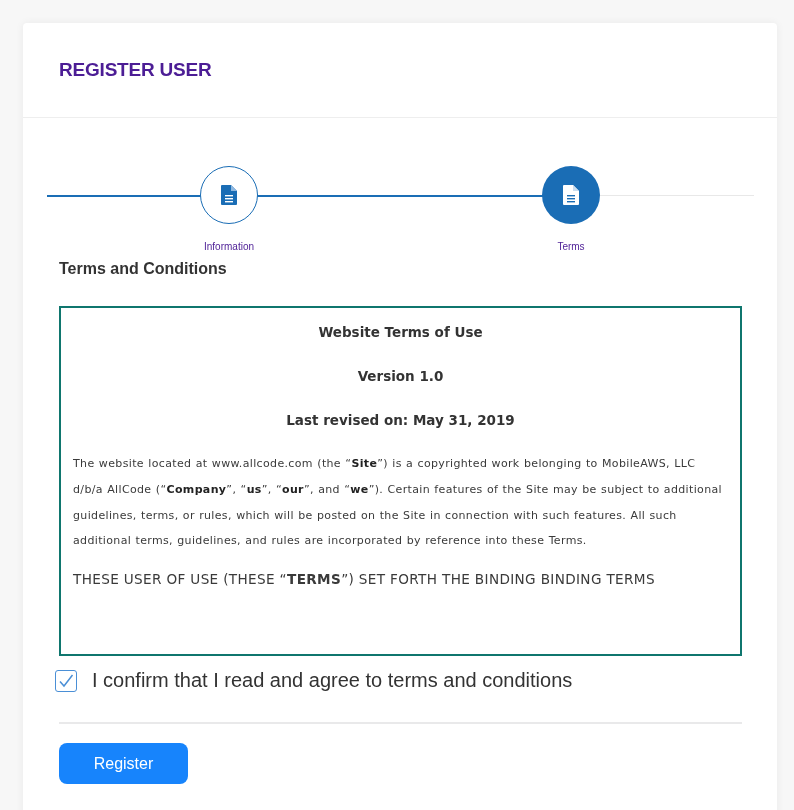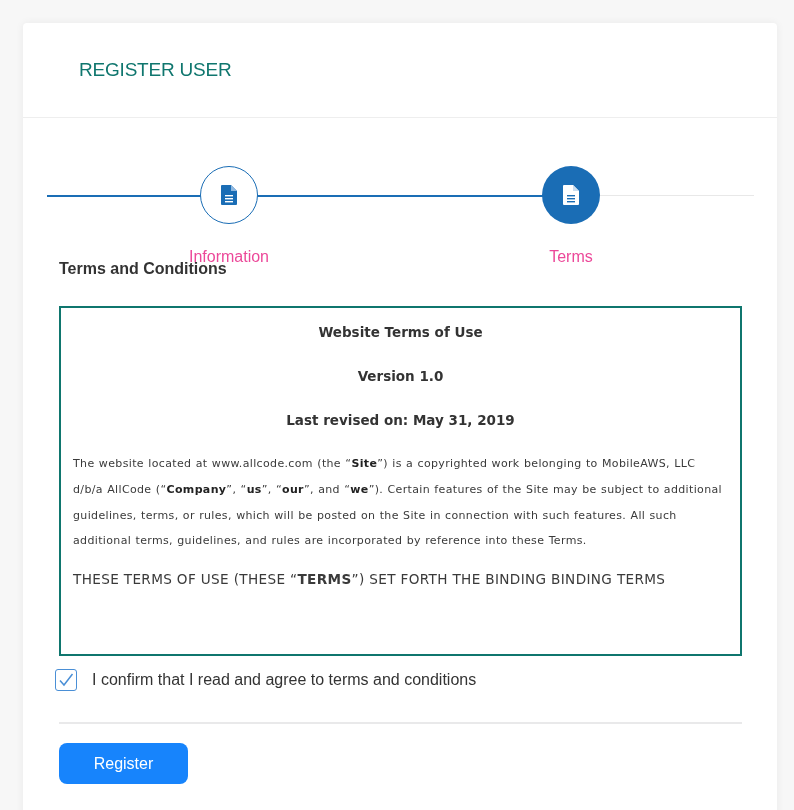--- a/index.html
+++ b/index.html
@@ -7,34 +7,34 @@
   body { background: #f7f7f7; font-family: "Liberation Sans", sans-serif; color: #333; position: relative; }
   .card {
     position: absolute; left: 23px; top: 23px; width: 754px; height: 800px;
     background: #fff; border-radius: 4px;
     box-shadow: 0 0 8px rgba(0,0,0,0.06);
   }
   .card-header {
     height: 95px; border-bottom: 1px solid #eee;
     padding-left: 36px; display: flex; align-items: center;
   }
-  .card-title { font-size: 19px; font-weight: normal; color: #0f766e; letter-spacing: -0.2px; margin-left: 20px; }
+  .card-title { font-size: 19px; font-weight: bold; color: #4c1d95; letter-spacing: -0.2px; }
   .stepper { position: absolute; left: 0; top: 95px; width: 754px; height: 150px; }
   .step-line { position: absolute; top: 77px; height: 1px; }
   .step-line.done { left: 24px; width: 524px; background: #1a6db5; height: 1.5px; }
   .step-line.todo { left: 548px; width: 183px; background: #e8e8e8; }
   .step { position: absolute; top: 48px; width: 140px; text-align: center; }
   .step .circle {
     width: 58px; height: 58px; border-radius: 50%; margin: 0 auto;
     display: flex; align-items: center; justify-content: center;
     position: relative; z-index: 1;
   }
   .step .circle.outline { background: #fff; border: 1.5px solid #1a6db5; }
   .step .circle.filled { background: #1a6db5; }
-  .step .label { margin-top: 24px; font-size: 16px; color: #ec4899; }
+  .step .label { margin-top: 17px; font-size: 10px; color: #4c1d95; }
   .step-1 { left: 136px; }
   .step-2 { left: 478px; }
   .section-title {
     position: absolute; left: 36px; top: 237px; font-size: 16px; color: #333;
   }
   .terms-box {
     position: absolute; left: 36px; top: 283px; width: 683px; height: 350px;
     border: 2px solid #0f766e; overflow: hidden; padding: 0 12px;
     font-family: "DejaVu Sans", sans-serif;
   }
@@ -48,21 +48,21 @@
   }
   .terms-box p.body b { color: #222; }
   .terms-box p.caps { margin-top: 17px; font-size: 13.6px; color: #3a3a3a; letter-spacing: 0.35px; white-space: nowrap; }
   .confirm-row {
     position: absolute; left: 32px; top: 646px; display: flex; align-items: center;
   }
   .checkbox {
     width: 22px; height: 22px; border: 1.5px solid #4a8fd6; border-radius: 3px;
     display: flex; align-items: center; justify-content: center; background: #fff;
   }
-  .confirm-label { margin-left: 15px; font-size: 16px; color: #333; }
+  .confirm-label { margin-left: 15px; font-size: 20px; color: #333; }
   .divider { position: absolute; left: 36px; top: 699px; width: 683px; height: 1.5px; background: #e9e9ea; }
   .register-btn {
     position: absolute; left: 36px; top: 720px; width: 129px; height: 41px;
     background: #1784fc; border: none; border-radius: 8px; color: #fff;
     font-family: "Liberation Sans", sans-serif; font-size: 16px; cursor: pointer;
   }
 </style>
 </head>
 <body>
 
@@ -102,21 +102,21 @@
     </div>
   </div>
 
   <h2 class="section-title">Terms and Conditions</h2>
 
   <div class="terms-box">
     <div class="center c1">Website Terms of Use</div>
     <div class="center c2">Version 1.0</div>
     <div class="center c3">Last revised on: May 31, 2019</div>
     <p class="body"><span>The website located at www.allcode.com (the “</span><b>Site</b><span>”) is a copyrighted work belonging to MobileAWS, LLC d/b/a AllCode (“</span><b>Company</b><span>”, “</span><b>us</b><span>”, “</span><b>our</b><span>”, and “</span><b>we</b><span>”).  Certain features of the Site may be subject to additional guidelines, terms, or rules, which will be posted on the Site in connection with such features.  All such additional terms, guidelines, and rules are incorporated by reference into these Terms.</span></p>
-    <p class="caps"><span>THESE TERMS OF USE (THESE “</span><b>TERMS</b><span>”) SET FORTH THE BINDING BINDING TERMS</span></p>
+    <p class="caps"><span>THESE USER OF USE (THESE “</span><b>TERMS</b><span>”) SET FORTH THE BINDING BINDING TERMS</span></p>
   </div>
 
   <div class="confirm-row">
     <div class="checkbox">
       <svg width="16" height="14" viewBox="0 0 16 14">
         <path d="M2 7.5 L6 12 L14.5 1" fill="none" stroke="#4a8fd6" stroke-width="1.5"></path>
       </svg>
     </div>
     <span class="confirm-label">I confirm that I read and agree to terms and conditions</span>
   </div>

